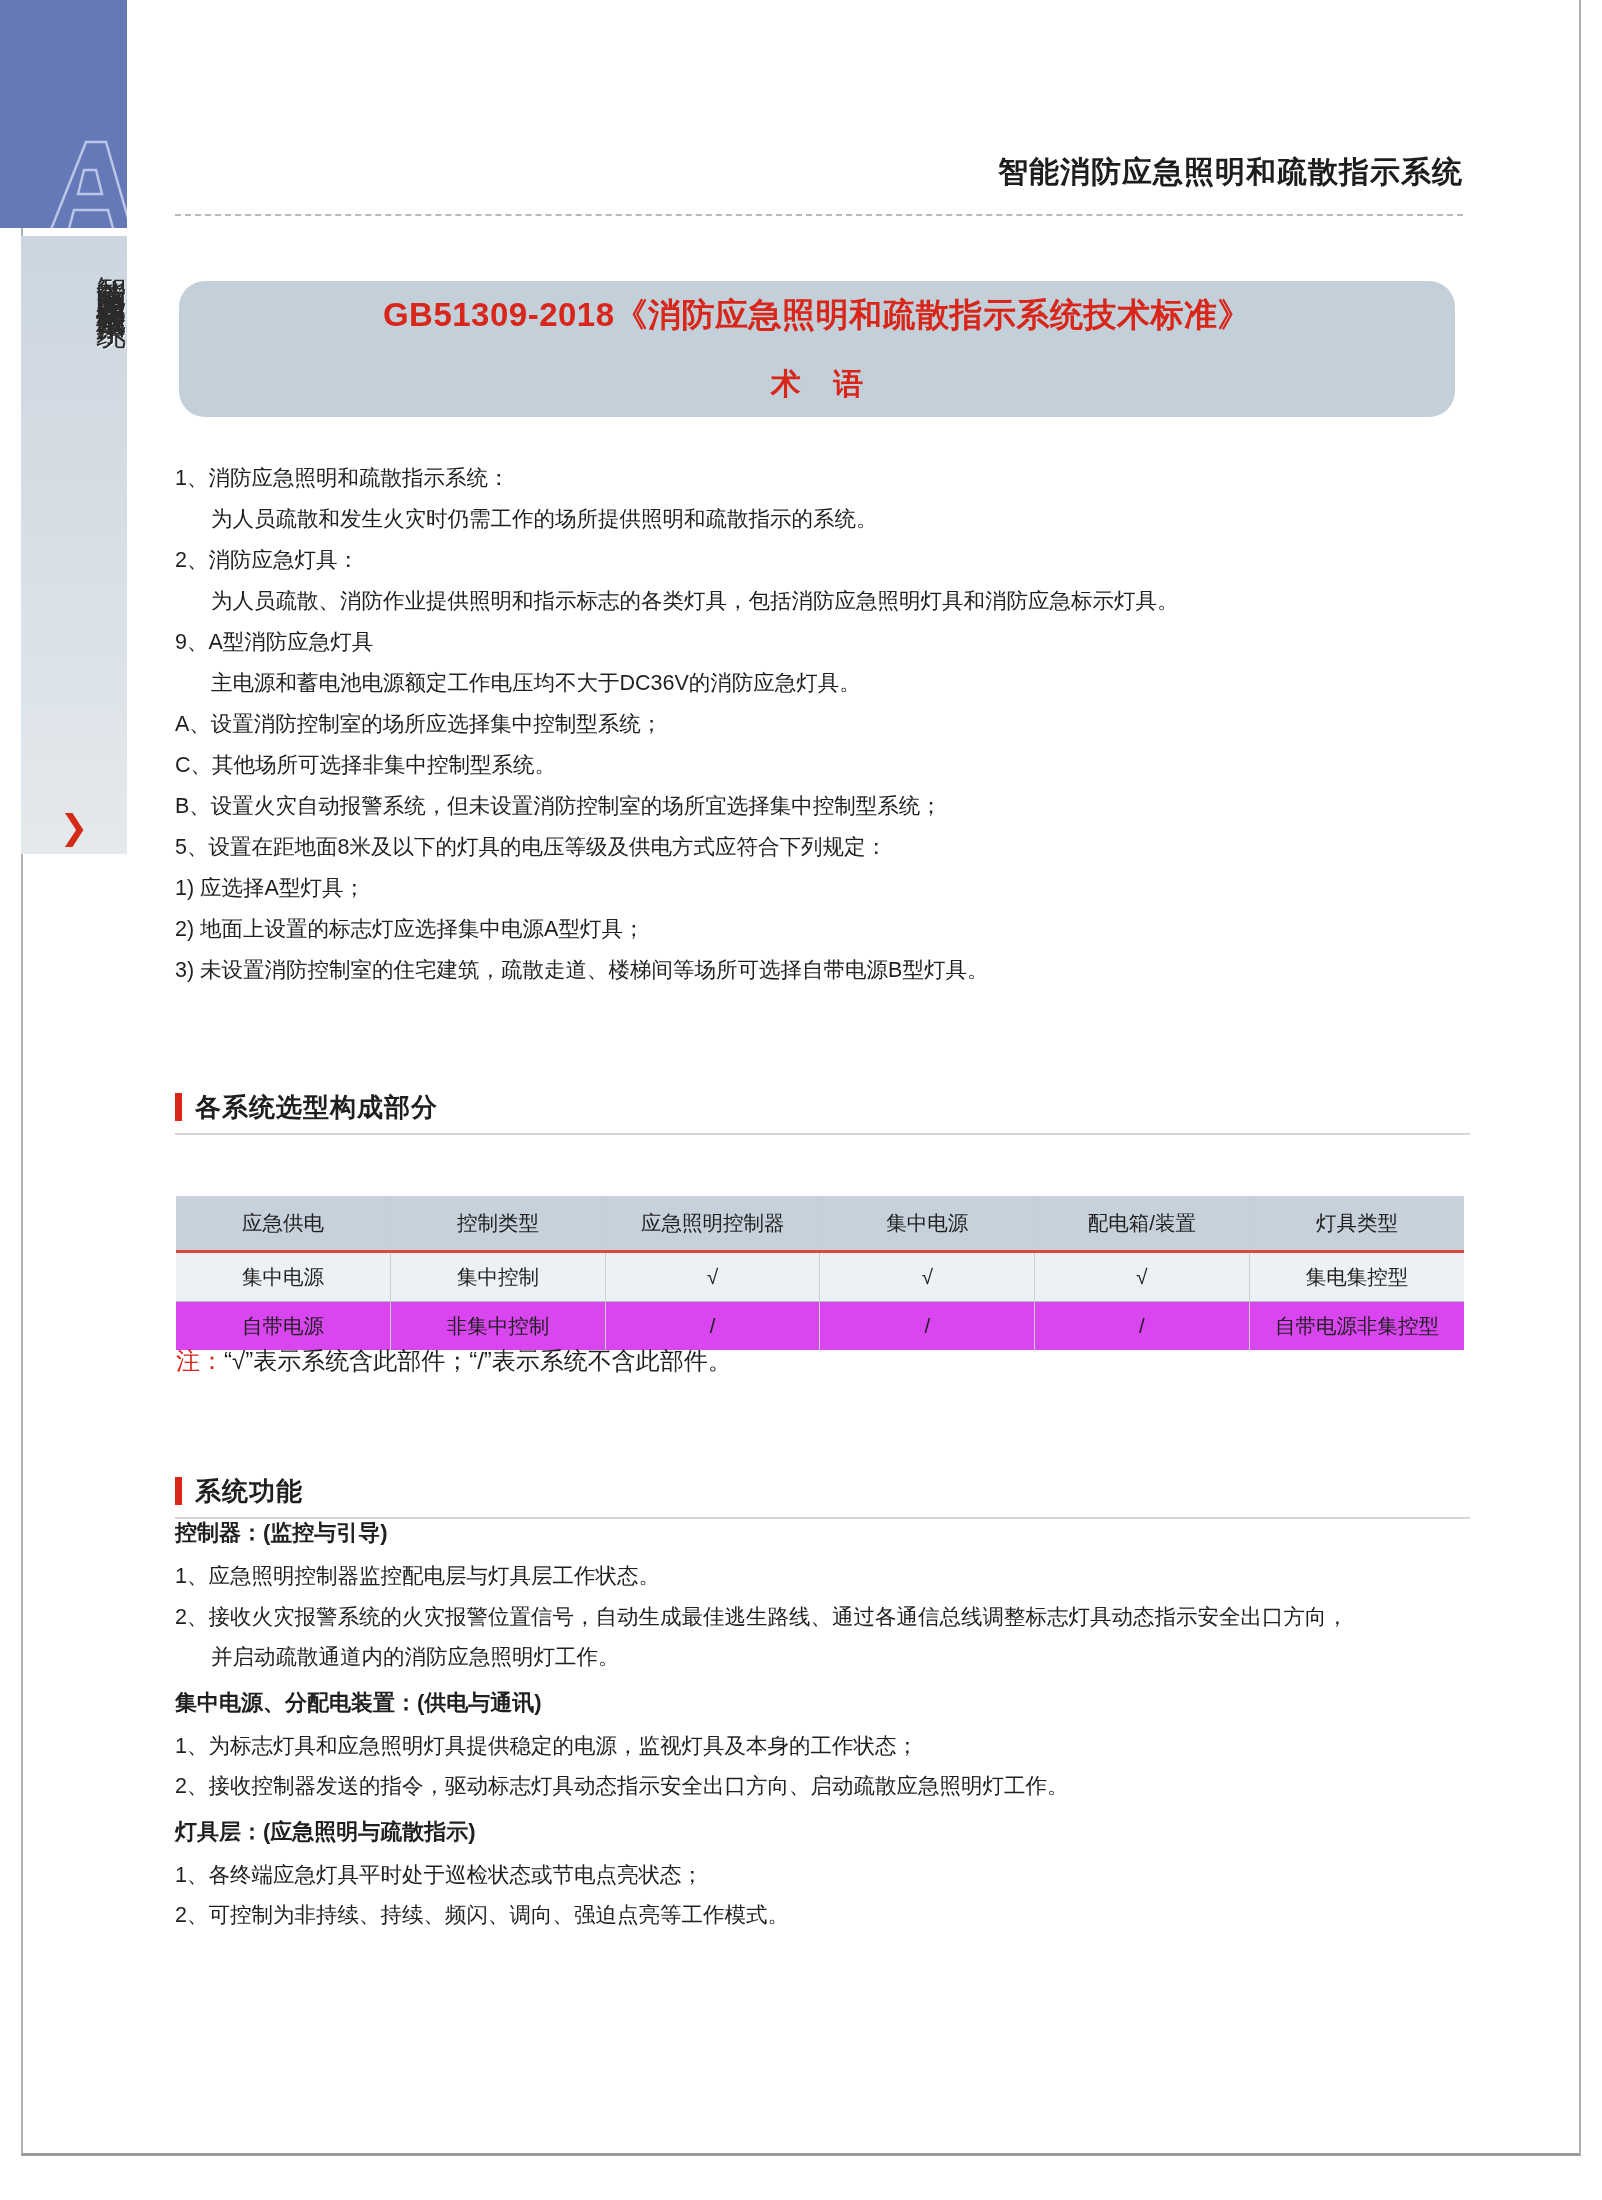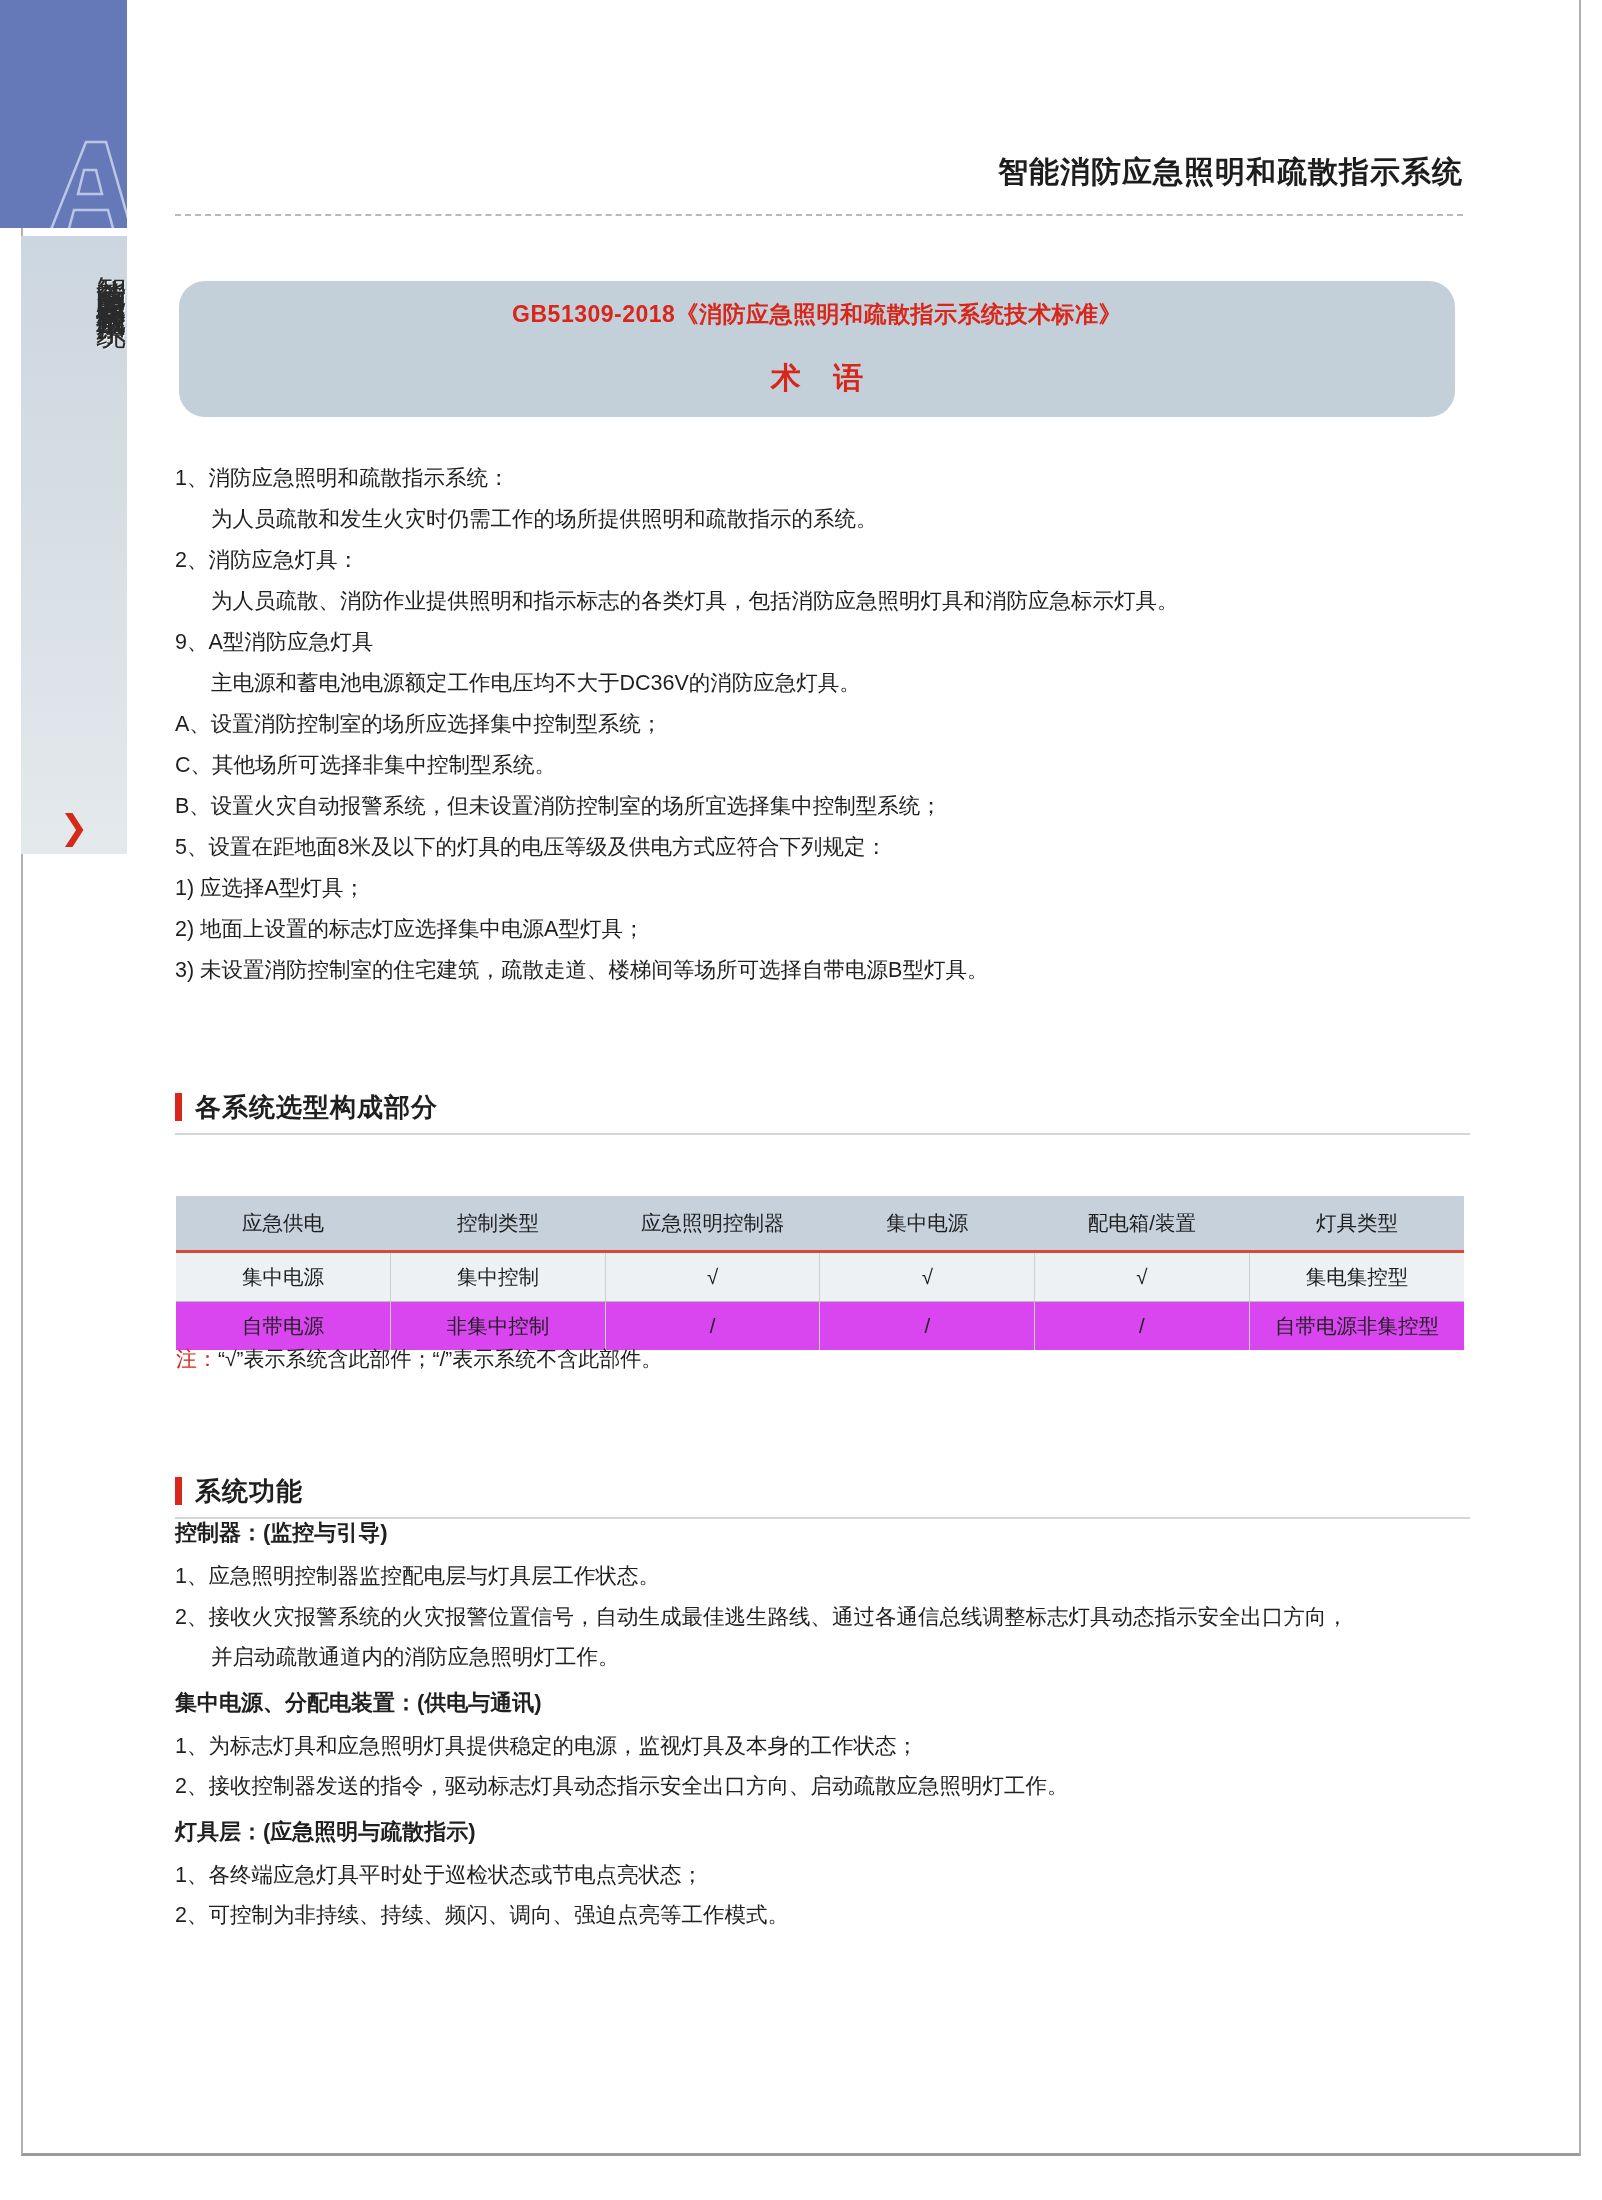--- a/index.html
+++ b/index.html
@@ -109,21 +109,21 @@
     width: 1276px;
     height: 136px;
     background: #c3d0da;
     border-radius: 26px;
     display: flex;
     flex-direction: column;
     align-items: center;
     justify-content: center;
   }
   .title-line1 {
-    font-size: 23px;
+    font-size: 33px;
     font-weight: bold;
     color: #d8261a;
     letter-spacing: 0.5px;
     line-height: 1.35;
   }
   .title-line2 {
     font-size: 30px;
     font-weight: bold;
     color: #d8261a;
     letter-spacing: 12px;
@@ -212,21 +212,21 @@
   table.sel tbody tr.r2 td {
     background: #d946ef;
   }
   .chk { font-size: 25px; }
 
   
   .note {
     position: absolute;
     left: 176px;
     top: 1345px;
-    font-size: 21px;
+    font-size: 24px;
     color: #1f1f1f;
   }
   .note .nlabel { color: #d8261a; }
 
   
   .func {
     position: absolute;
     left: 175px;
     top: 1518px;
     width: 1310px;

